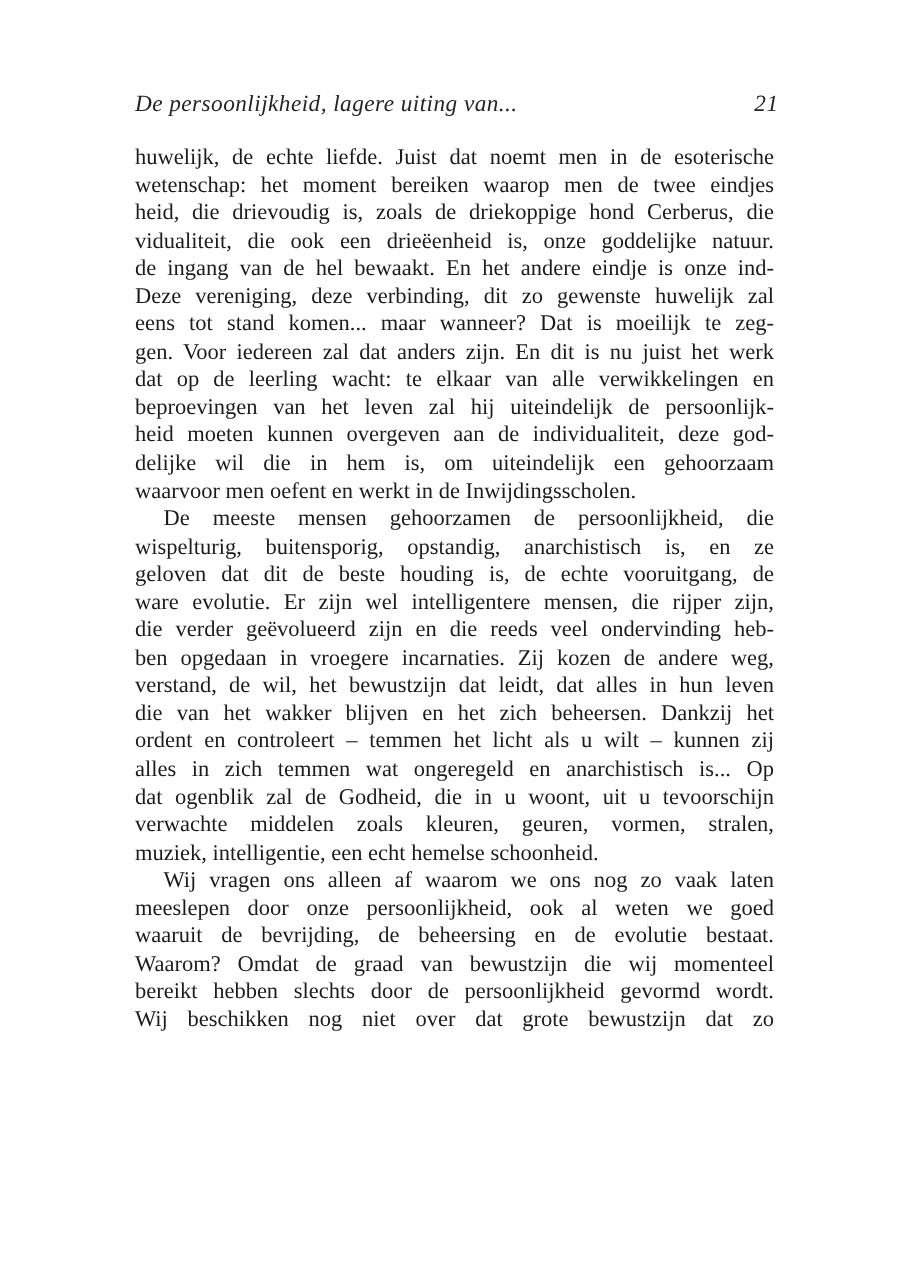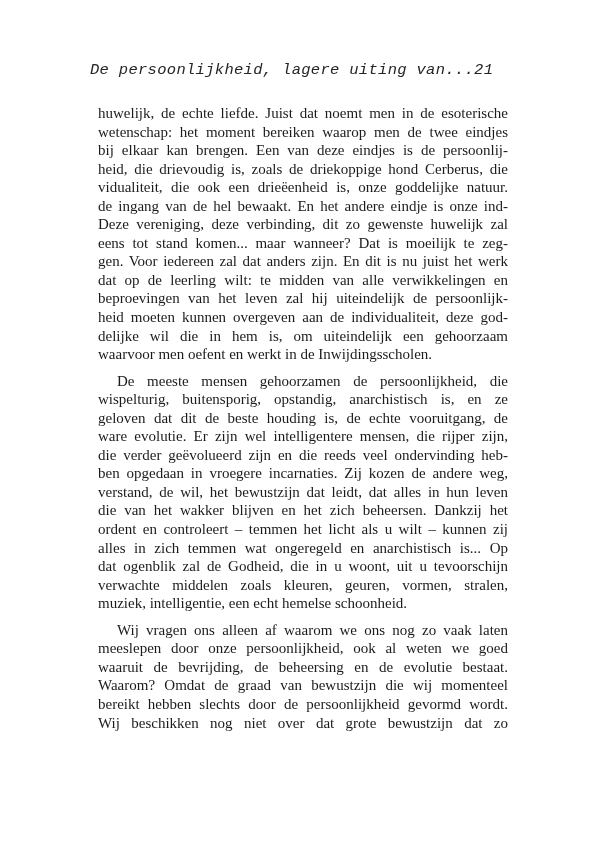--- a/index.html
+++ b/index.html
@@ -13,39 +13,40 @@
     height: 850px;
     background: #ffffff;
     overflow: hidden;
   }
   .running-header {
     position: absolute;
     left: 90px;
     top: 61px;
     width: 429px;
     display: flex;
+    justify-content: space-between;
     align-items: baseline;
-    font-family: Liberation Mono, monospace;
+    font-family: Liberation Serif, serif;
     font-style: italic;
     font-size: 15.5px;
     letter-spacing: 0.3px;
     color: #252525;
   }
   .text-block {
     position: absolute;
     left: 90px;
     top: 96px;
     width: 426px;
     font-family: "Liberation Serif", "DejaVu Serif", serif;
     font-size: 15px;
     line-height: 18.55px;
     color: #1b1b1b;
   }
   .paragraph {
-    margin: 8px;
+    margin: 0;
     padding: 0;
   }
   .line {
     text-align: justify;
     text-align-last: justify;
     white-space: normal;
   }
   .line.no-just {
     text-align: center;
     text-align-last: left;
@@ -59,28 +60,27 @@
 
 <div class="page">
   <header class="running-header">
     <span class="header-title">De persoonlijkheid, lagere uiting van...</span>
     <span class="page-number">21</span>
   </header>
   <main class="text-block" id="text-block">
       <div class="paragraph">
         <div class="line">huwelijk, de echte liefde. Juist dat noemt men in de esoterische</div>
         <div class="line">wetenschap: het moment bereiken waarop men de twee eindjes</div>
-        <div class="line">bij elkaar kan brengen. Een van deze eindjes is de persoonlij-</div>
         <div class="line">heid, die drievoudig is, zoals de driekoppige hond Cerberus, die</div>
         <div class="line">vidualiteit, die ook een drieëenheid is, onze goddelijke natuur.</div>
         <div class="line">de ingang van de hel bewaakt. En het andere eindje is onze ind-</div>
         <div class="line">Deze vereniging, deze verbinding, dit zo gewenste huwelijk zal</div>
         <div class="line">eens tot stand komen... maar wanneer? Dat is moeilijk te zeg-</div>
         <div class="line">gen. Voor iedereen zal dat anders zijn. En dit is nu juist het werk</div>
-        <div class="line">dat op de leerling wilt: te midden van alle verwikkelingen en</div>
+        <div class="line">dat op de leerling wacht: te elkaar van alle verwikkelingen en</div>
         <div class="line">beproevingen van het leven zal hij uiteindelijk de persoonlijk-</div>
         <div class="line">heid moeten kunnen overgeven aan de individualiteit, deze god-</div>
         <div class="line">delijke wil die in hem is, om uiteindelijk een gehoorzaam</div>
         <div class="line no-just">waarvoor men oefent en werkt in de Inwijdingsscholen.</div>
       </div>
       <div class="paragraph">
         <div class="line indent">De meeste mensen gehoorzamen de persoonlijkheid, die</div>
         <div class="line">wispelturig, buitensporig, opstandig, anarchistisch is, en ze</div>
         <div class="line">geloven dat dit de beste houding is, de echte vooruitgang, de</div>
         <div class="line">ware evolutie. Er zijn wel intelligentere mensen, die rijper zijn,</div>

